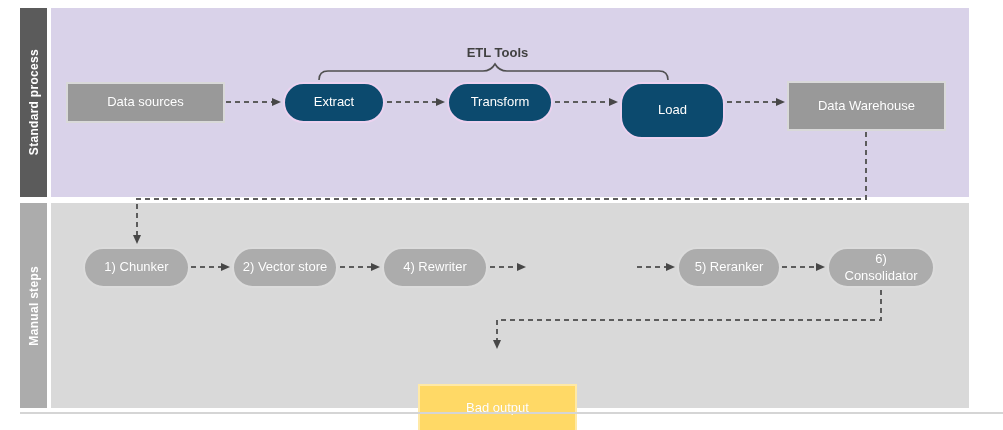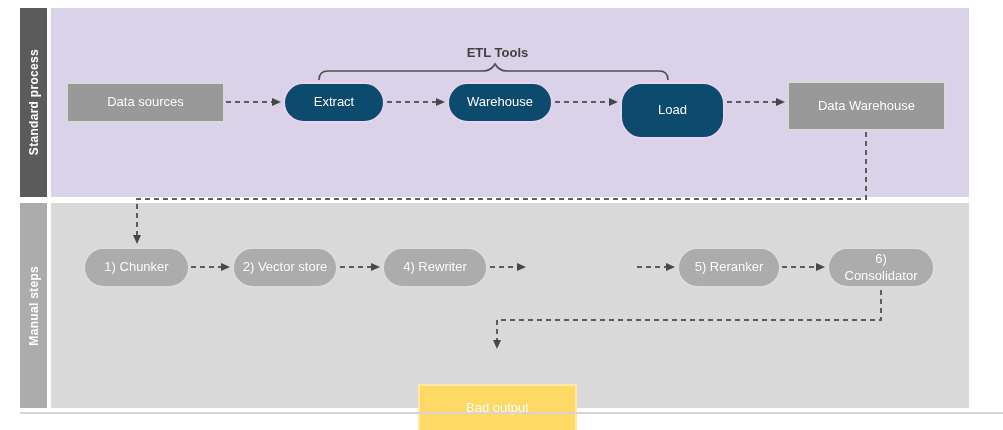--- a/index.html
+++ b/index.html
@@ -96,21 +96,21 @@
 
     <path d="M881 290 V320 H497 V341" stroke="#5C5C5C" stroke-width="2" stroke-dasharray="5 4" fill="none" marker-end="url(#arw)"></path>
 
     <path d="M319 80 Q319 71 328 71 L483 71 Q491 71 495 64 Q499 71 507 71 L659 71 Q668 71 668 80" stroke="#4F4F4F" stroke-width="1.6" fill="none"></path>
   </svg>
 
   <div class="etl-label">ETL Tools</div>
 
   <div class="node rect-gray n-data-sources">Data sources</div>
   <div class="node pill-pink n-extract">Extract</div>
-  <div class="node pill-pink n-transform">Warehouse</div>
+  <div class="node pill-pink n-transform">Transform</div>
   <div class="node pill-pink n-load">Load</div>
   <div class="node rect-gray n-warehouse">Data Warehouse</div>
 
   <div class="node pill-gray n-chunker">1) Chunker</div>
   <div class="node pill-gray n-vector">2) Vector store</div>
   <div class="node pill-gray n-rewriter">4) Rewriter</div>
   <div class="node pill-gray n-reranker">5) Reranker</div>
   <div class="node pill-gray n-consolidator">6) Consolidator</div>
 
   <div class="node rect-yellow n-bad-output">Bad output</div>

